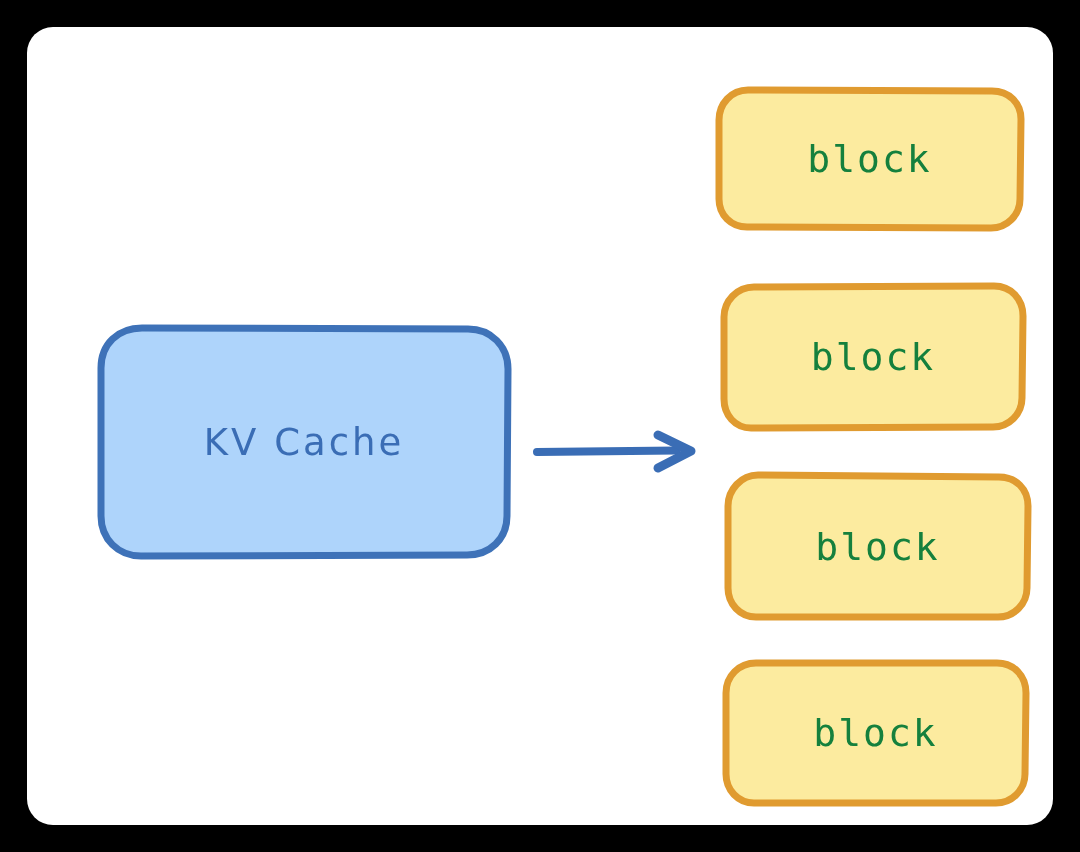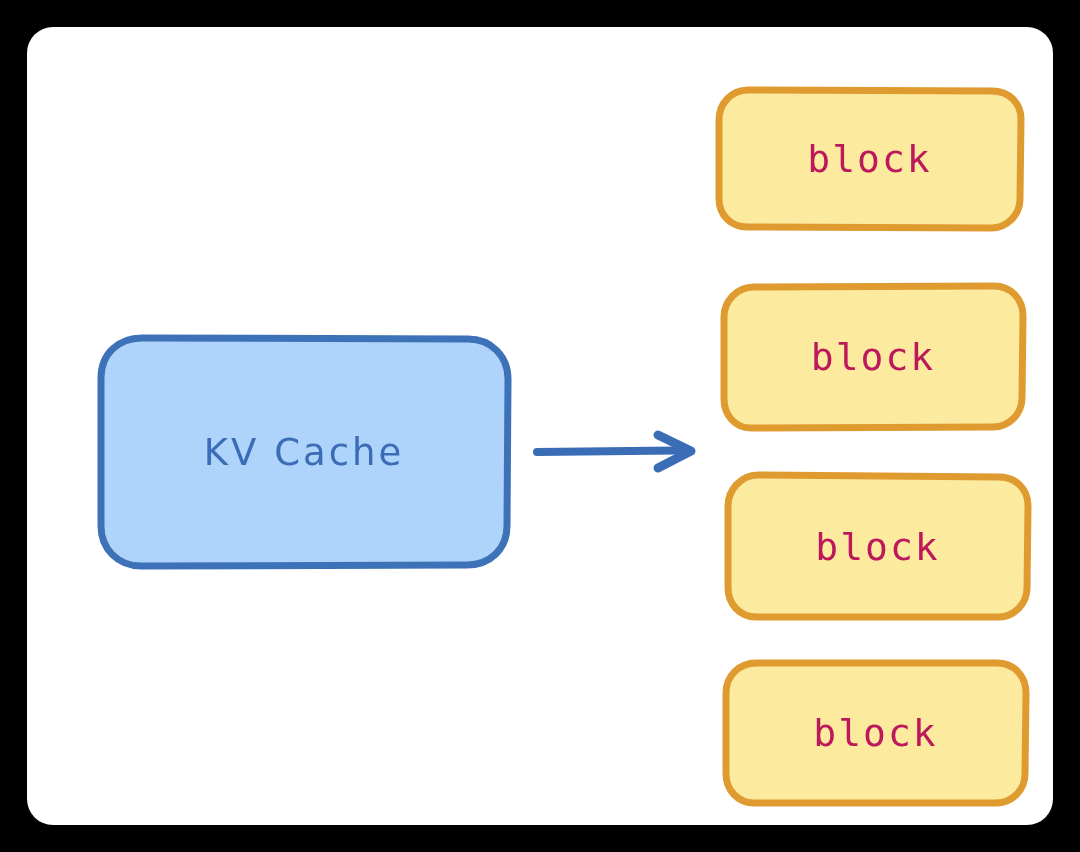--- a/index.html
+++ b/index.html
@@ -29,21 +29,21 @@
     width: 1026px;
     height: 798px;
     background: #ffffff;
     border-radius: 26px;
   }
 
   
   #kv-node {
     position: absolute;
     left: 67px;
-    top: 305px;
+    top: 295px;
     width: 420px;
     height: 240px;
   }
   #kv-node svg { display: block; width: 100%; height: 100%; overflow: visible; }
 
   #kv-label {
     position: absolute;
     left: 0;
     top: 0;
     width: 420px;
@@ -75,21 +75,21 @@
   .block-node svg { display: block; width: 100%; height: 100%; overflow: visible; }
   .block-label {
     position: absolute;
     left: 0;
     top: 0;
     right: 0;
     bottom: 0;
     display: flex;
     align-items: center;
     justify-content: center;
-    color: #be185d;
+    color: #15803d;
     font-family: "DejaVu Sans Mono", monospace;
     font-size: 38px;
     letter-spacing: 2px;
     white-space: pre;
   }
 
   #block-1 { left: 686px; top: 58px;  width: 313px; height: 148px; }
   #block-2 { left: 691px; top: 254px; width: 310px; height: 152px; }
   #block-3 { left: 695px; top: 443px; width: 311px; height: 153px; }
   #block-4 { left: 693px; top: 630px; width: 311px; height: 152px; }

